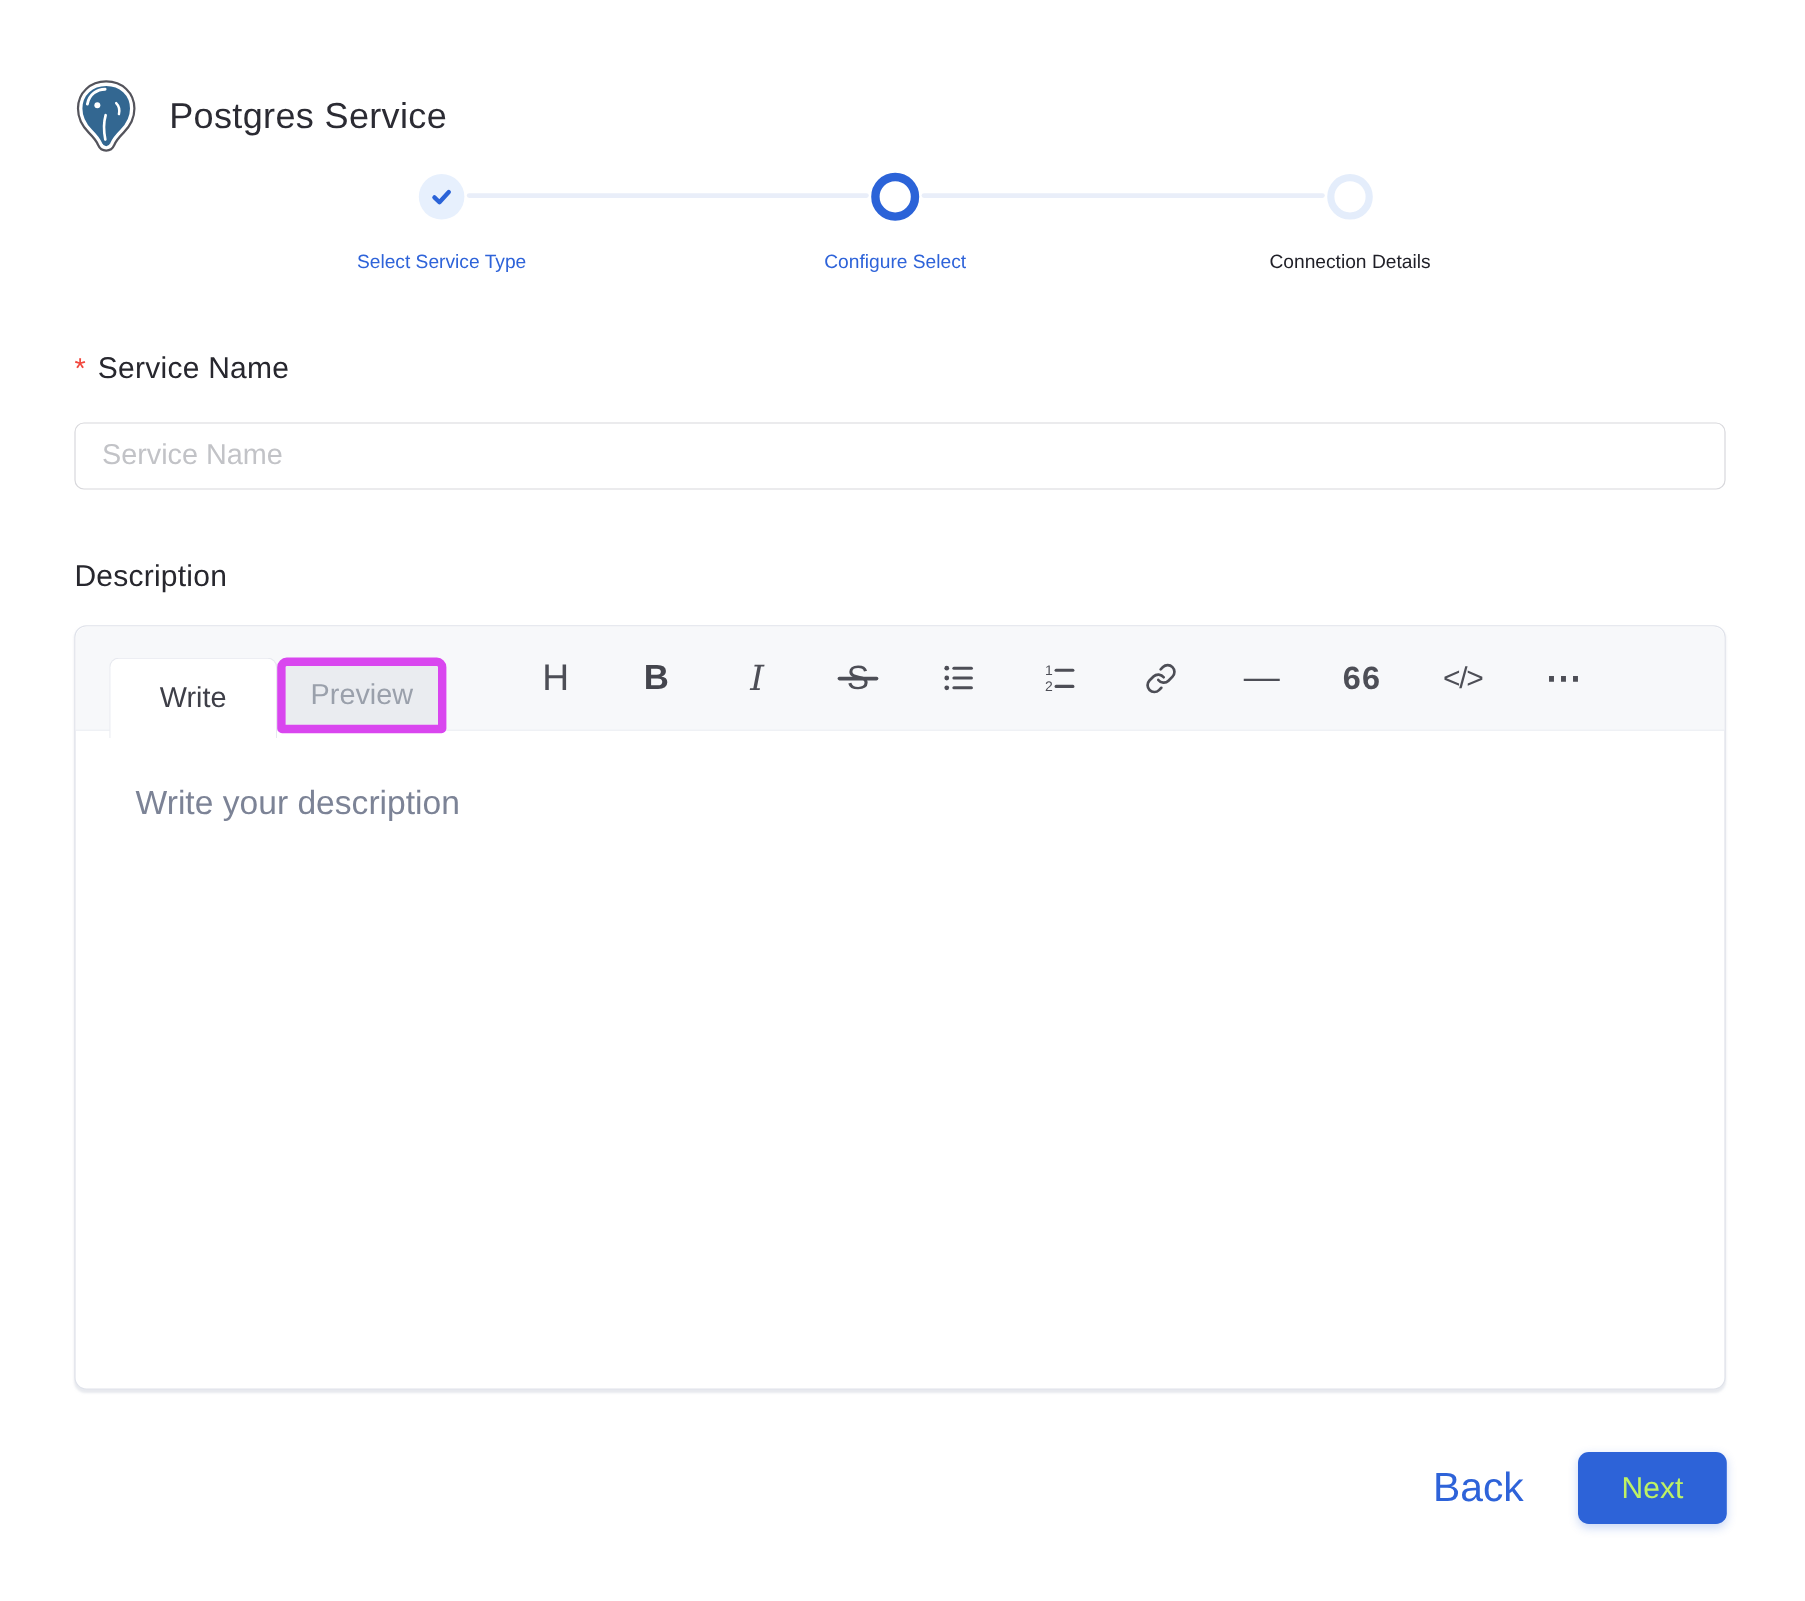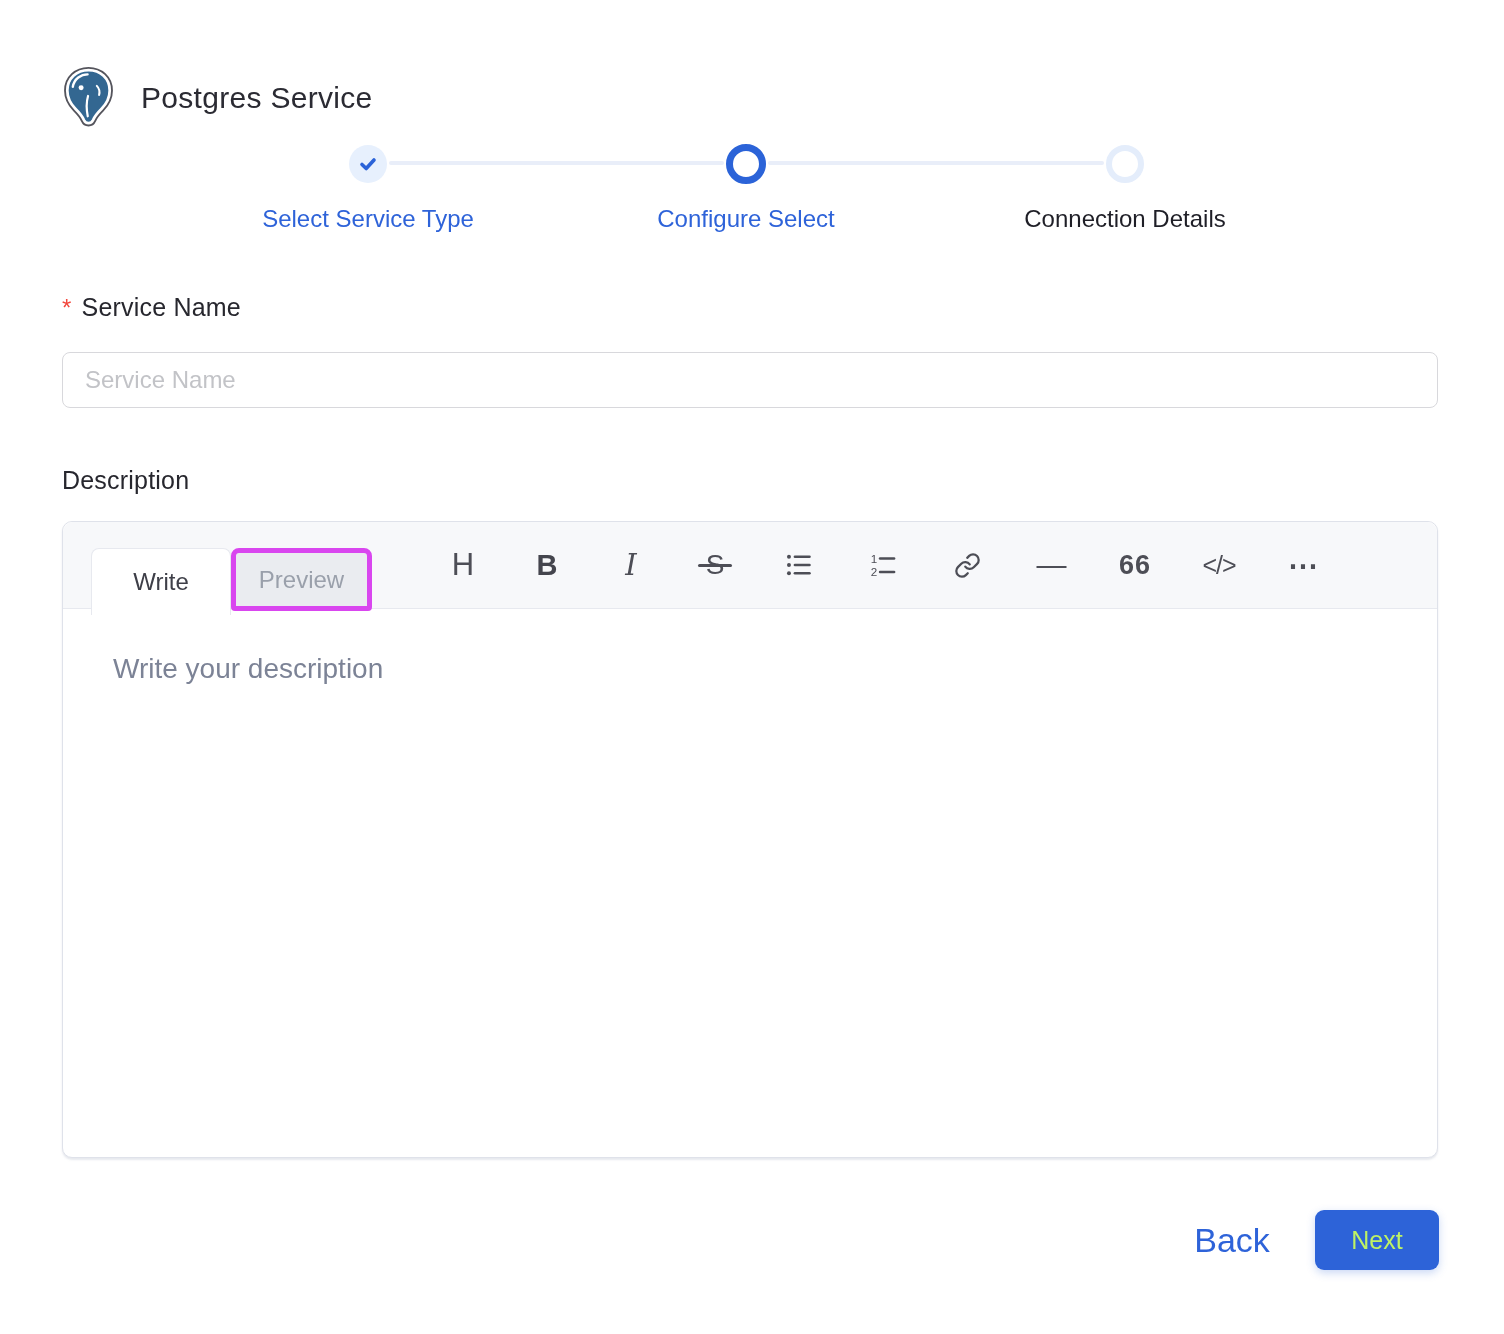--- a/index.html
+++ b/index.html
@@ -17,21 +17,21 @@
   .sline.l2{left:768px;width:336px;}
   .step{position:absolute;top:144px;width:340px;text-align:center;z-index:1;}
   .step.s1{left:198px;}.step.s2{left:576px;}.step.s3{left:955px;}
   .dot-wrap{height:40px;display:flex;align-items:center;justify-content:center;margin-bottom:20px;}
   .c-done{width:38px;height:38px;border-radius:50%;background:#e7f0fd;
           display:flex;align-items:center;justify-content:center;}
   .c-active{width:40px;height:40px;border-radius:50%;background:#fff;
             border:7px solid #2b63d8;box-sizing:border-box;}
   .c-next{width:38px;height:38px;border-radius:50%;background:#fff;
           border:6px solid #e4edfb;box-sizing:border-box;}
-  .step-label{font-size:24px;line-height:30px;}
+  .step-label{font-size:16px;line-height:30px;}
   .step-label.blue{color:#2e63d9;}
   .step-label.dark{color:#1f1f27;}
 
   
   .field-label{position:absolute;left:62px;font-size:25px;color:#27272e;letter-spacing:.2px;}
   .lbl-service{top:293px;}
   .lbl-desc{top:466px;}
   .req{color:#f2473d;margin-right:10px;font-size:24px;}
   .text-input{position:absolute;left:62px;top:352px;width:1376px;height:56px;
               box-sizing:border-box;border:1px solid #d8d8dc;border-radius:8px;
@@ -45,21 +45,21 @@
           box-sizing:border-box;box-shadow:0 2px 2px rgba(187,192,205,.35);}
   .editor-strip{position:absolute;left:0;top:0;right:0;height:86px;background:#f7f8fa;
                 border-bottom:1px solid #e7e9ef;border-radius:10px 10px 0 0;}
   .tab{position:absolute;display:flex;align-items:center;justify-content:center;
        font-size:24px;cursor:pointer;box-sizing:border-box;
        font-family:"Liberation Sans",sans-serif;}
   .tab-write{left:28px;top:26px;width:140px;height:67px;background:#fff;
              border:1px solid #e7e9ef;border-bottom:none;border-radius:8px 8px 0 0;
              color:#3e3f48;z-index:3;}
   .tab-preview{left:168px;top:26px;width:141px;height:63px;background:#eaecf0;
-               border:5px solid #d946ef;border-radius:8px 8px 4px 4px;
+               border:7px solid #d946ef;border-radius:8px 8px 4px 4px;
                color:#9aa0ab;z-index:2;}
   .toolbar{position:absolute;left:358px;top:0;height:86px;display:flex;align-items:center;z-index:1;}
   .tbtn{width:84px;height:86px;display:flex;align-items:center;justify-content:center;
         background:none;border:none;color:#4d4e56;cursor:pointer;padding:0;
         font-family:"Liberation Sans",sans-serif;}
   .g-h{font-size:31px;font-weight:400;}
   .g-b{font-size:29px;font-weight:700;color:#44454d;}
   .g-i{font-size:29px;font-style:italic;font-family:"DejaVu Serif",serif;}
   .g-s{font-size:28px;position:relative;}
   .g-s::after{content:"";position:absolute;left:-8px;right:-8px;top:15px;height:2.5px;

